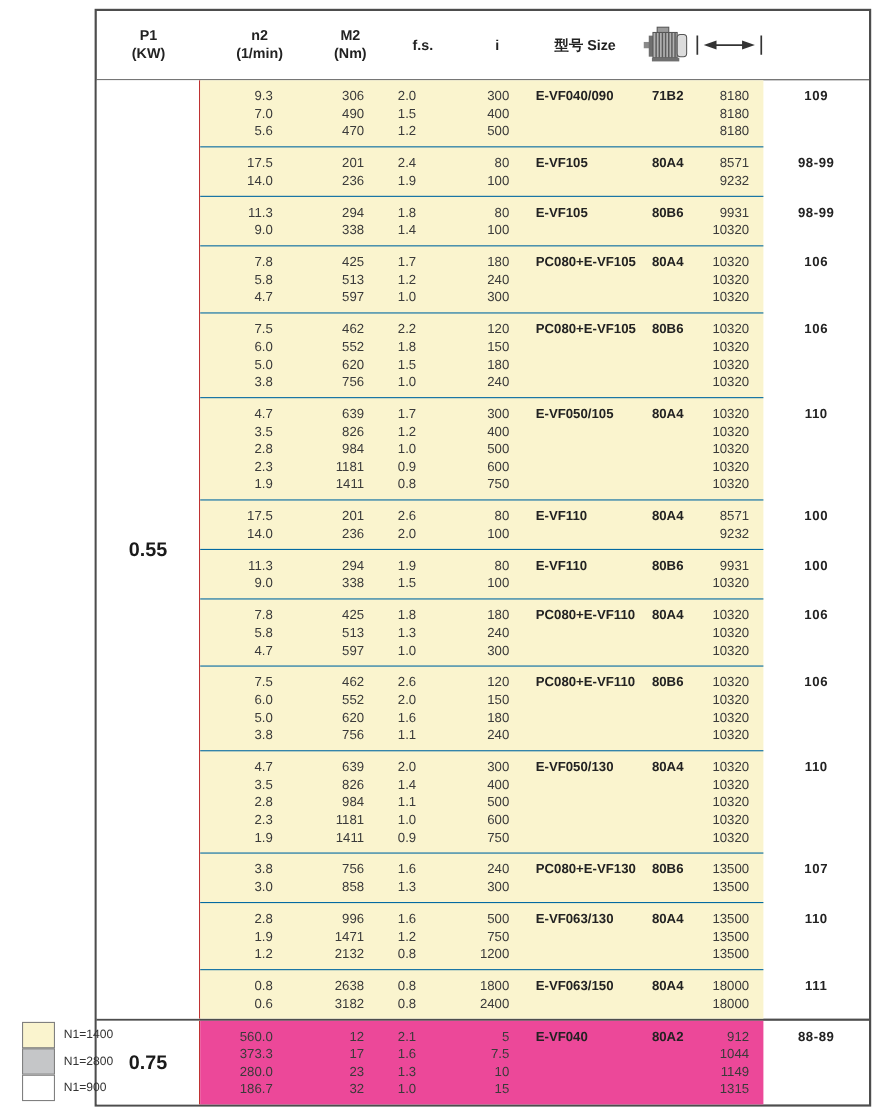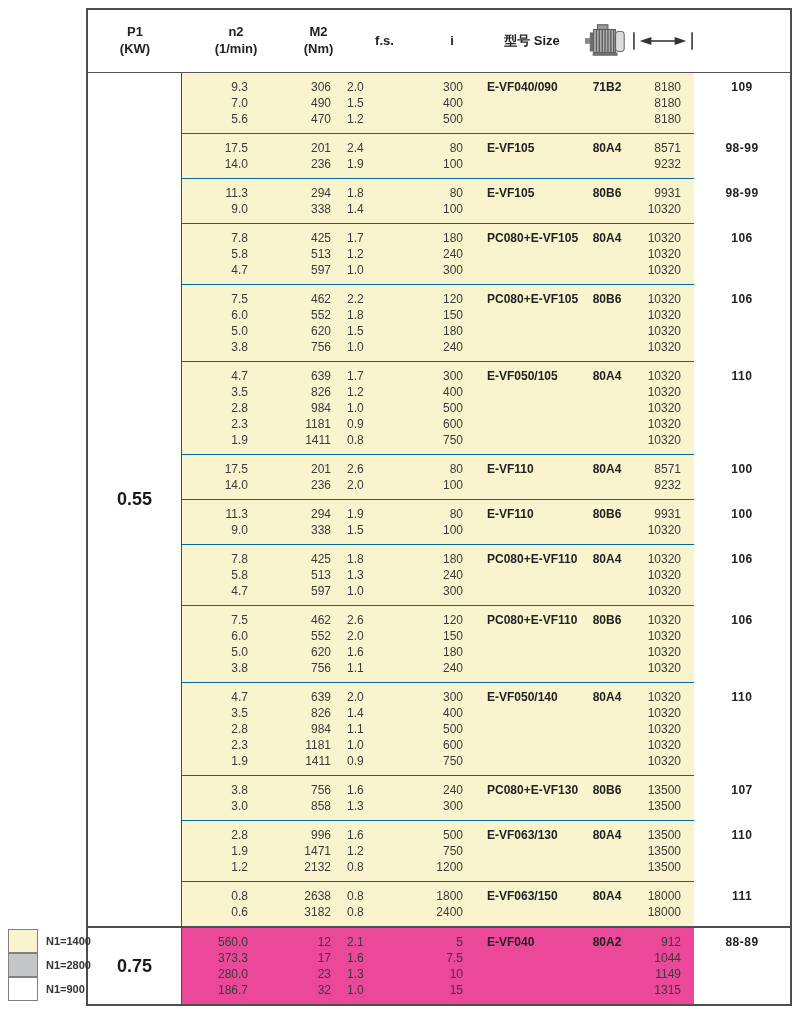--- a/index.html
+++ b/index.html
@@ -17,27 +17,27 @@
           justify-content:center;font-weight:bold;font-size:18px;color:#1a1a1a;background:#fff;}
   .area{width:512px;}
   .sec-last{border-top:2px solid #4d4d4d;}
   .block{padding:6px 0;}
   .block+.block{border-top:1px solid #0369a1;}
   .row{display:grid;grid-template-columns:108px 57px 75px 60px 100px 50px 62px 96px;
        height:16px;line-height:16px;font-size:12px;}
   .cell{color:#3a3a3a;white-space:nowrap;text-align:center;}
   .cell.c-n2{text-align:right;padding-right:42px;}
   .cell.c-m2{text-align:right;padding-right:16px;}
-  .cell.c-fs{text-align:left;padding-right:29px;}
+  .cell.c-fs{text-align:center;padding-right:29px;}
   .cell.c-i{text-align:right;padding-right:19px;}
   .cell.c-fr2{text-align:right;padding-right:13px;}
   .cell.c-size{text-align:left;padding-left:5px;font-weight:bold;color:#222;}
   .cell.c-frame{font-weight:bold;color:#222;}
   .cell.c-page{font-weight:bold;color:#222;letter-spacing:0.5px;}
-  .legend{position:absolute;left:8px;top:929px;font-weight:bold;}
+  .legend{position:absolute;left:20px;top:929px;}
   .litem{display:flex;align-items:center;height:24px;}
   .swatch{width:30px;height:24px;border:1px solid #808080;box-sizing:border-box;
           margin-right:8px;flex:none;}
   .litem+.litem .swatch{margin-top:-1px;}
   .llabel{font-size:11px;color:#333;}
 </style>
 </head>
 <body>
 
 <div class="page">
@@ -409,21 +409,21 @@
                 <span class="cell c-fr2">10320</span>
                 <span class="cell c-page"></span>
               </div>
             </div>
             <div class="block">
               <div class="row">
                 <span class="cell c-n2">4.7</span>
                 <span class="cell c-m2">639</span>
                 <span class="cell c-fs">2.0</span>
                 <span class="cell c-i">300</span>
-                <span class="cell c-size">E-VF050/140</span>
+                <span class="cell c-size">E-VF050/130</span>
                 <span class="cell c-frame">80A4</span>
                 <span class="cell c-fr2">10320</span>
                 <span class="cell c-page">110</span>
               </div>
               <div class="row">
                 <span class="cell c-n2">3.5</span>
                 <span class="cell c-m2">826</span>
                 <span class="cell c-fs">1.4</span>
                 <span class="cell c-i">400</span>
                 <span class="cell c-size"></span>

